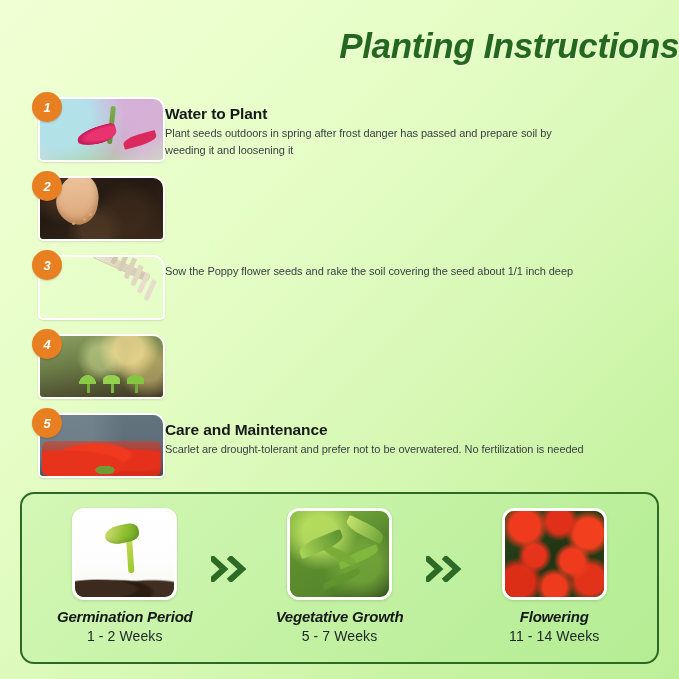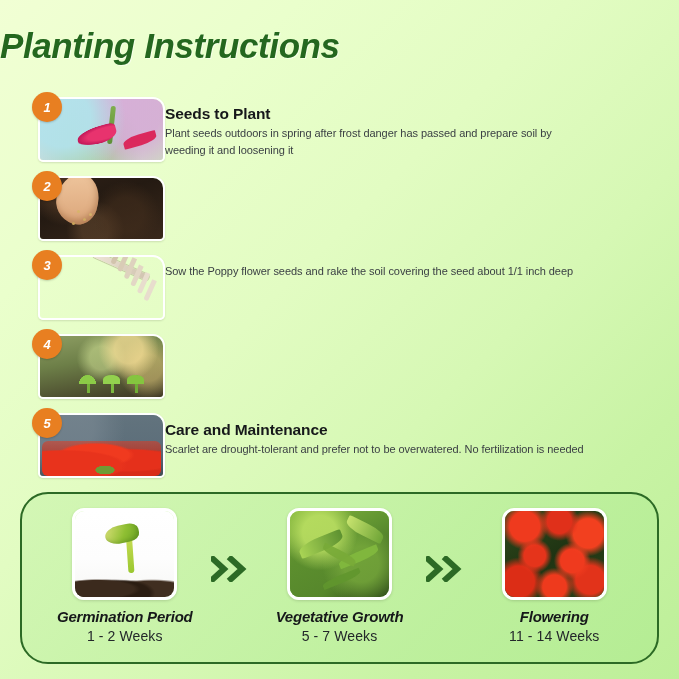--- a/index.html
+++ b/index.html
@@ -25,21 +25,21 @@
         #bdef99 100%);
     overflow: hidden;
   }
 
   
   .title {
     position: absolute;
     top: 26px;
     left: 0;
     width: 679px;
-    text-align: left;
+    text-align: right;
     font-size: 35px;
     font-weight: bold;
     font-style: italic;
     letter-spacing: -0.4px;
     color: #24671f;
     text-shadow: 1px 1px 0 rgba(255,255,255,0.5);
   }
 
   
   .steps {
@@ -252,21 +252,21 @@
   }
 
   
   .timeline {
     position: absolute;
     left: 20px;
     top: 492px;
     width: 639px;
     height: 172px;
     border: 2px solid #2c6a25;
-    border-radius: 28px;
+    border-radius: 14px;
     background: linear-gradient(135deg, rgba(206,245,176,0.75), rgba(178,236,146,0.8));
   }
 
   .tl-row {
     display: flex;
     align-items: flex-start;
     justify-content: space-between;
     padding: 14px 22px 0 22px;
     height: 100%;
   }
@@ -396,21 +396,21 @@
   <div class="steps">
 
     <div class="step">
       <div class="thumb-wrap">
         <div class="badge">1</div>
         <div class="thumb">
           <div class="img-flower-pink"></div>
         </div>
       </div>
       <div class="step-text">
-        <div class="step-title">Seeds to Plant</div>
+        <div class="step-title">Water to Plant</div>
         <div class="step-desc">Plant seeds outdoors in spring after frost danger has passed and prepare soil by weeding it and loosening it</div>
       </div>
     </div>
 
     <div class="step">
       <div class="thumb-wrap">
         <div class="badge">2</div>
         <div class="thumb">
           <div class="img-soil-hand"></div>
         </div>

